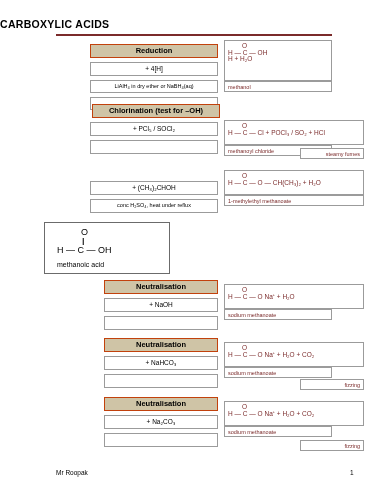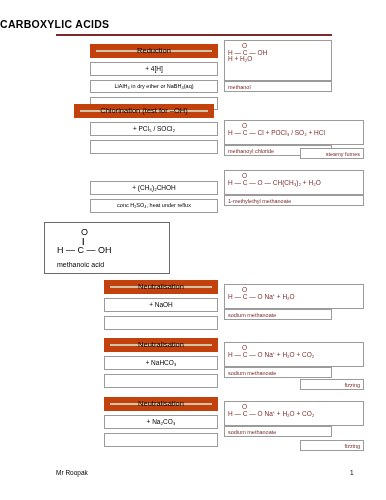--- a/index.html
+++ b/index.html
@@ -29,23 +29,23 @@
     border:1px solid #9b9b9b;
     background:#ffffff;
     box-sizing:border-box;
     font-size:6.5px;
     display:flex;align-items:center;justify-content:center;
     text-align:center;
     line-height:1.15;
   }
   .hdr{
     background:#cfc4a6;
-    border:6px solid #c2410c;
+    border:1px solid #c2410c;
     font-size:7.5px;
-    font-weight:normal;
+    font-weight:bold;
   }
   .plain{background:#fff;}
   .empty{background:#fff;}
 
   
   .struct{
     position:absolute;
     border:1px solid #9b9b9b;
     background:#fff;
     box-sizing:border-box;
@@ -141,21 +141,21 @@
 
   <div class="struct" style="left:224px;top:40px;width:108px;height:41px;">
     <span class="mol red">
       <span class="top">O</span>
       <span class="bot">H — C — OH</span>
       <span class="bot" style="margin-left:0;">H    + H₂O</span>
     </span>
   </div>
   <div class="name" style="left:224px;top:81px;width:108px;height:11px;">methanol</div>
 
-  <div class="box hdr" style="left:74px;top:104px;width:140px;height:14px;">Chlorination (test for –OH)</div>
+  <div class="box hdr" style="left:92px;top:104px;width:128px;height:14px;">Chlorination (test for –OH)</div>
   <div class="box plain" style="left:90px;top:122px;width:128px;height:14px;">
     <span class="fml">+ PCl₅ / SOCl₂</span>
   </div>
   <div class="box empty" style="left:90px;top:140px;width:128px;height:14px;"></div>
 
   <div class="struct" style="left:224px;top:120px;width:140px;height:25px;">
     <span class="mol red">
       <span class="top">O</span>
       <span class="bot">H — C — Cl + POCl₃ / SO₂ + HCl</span>
     </span>

